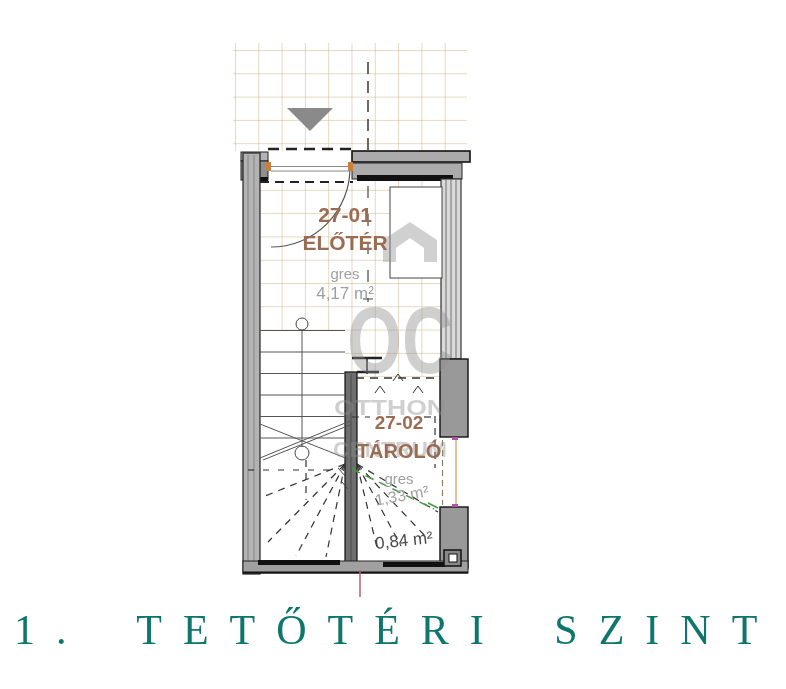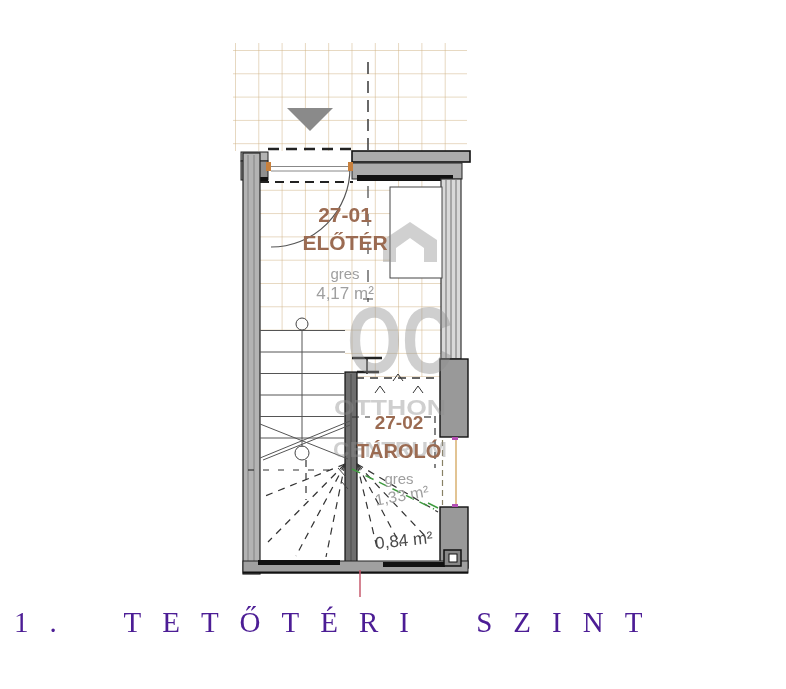--- a/index.html
+++ b/index.html
@@ -9,24 +9,24 @@
     background:#ffffff;
     overflow:hidden;
     font-family:"Liberation Sans", sans-serif;
   }
   .plan-svg{position:absolute;left:0;top:0;}
   .floor-title{
     position:absolute;
     left:14px;top:606px;
     width:772px;
     font-family:"Liberation Serif", serif;
-    font-size:29px;
+    font-size:42px;
     letter-spacing:21px;
     word-spacing:18px;
-    color:#4c1d95;
+    color:#0f766e;
     white-space:nowrap;
   }
   text{font-family:"Liberation Sans", sans-serif;}
   .room-id, .room-name{font-weight:bold;fill:#9b6b52;}
   .measure{fill:#9f9f9f;}
   .measure-dark{fill:#4a4a4a;}
   .wm{fill:#8f8f8f;opacity:0.42;font-weight:bold;}
 </style>
 </head>
 <body>

